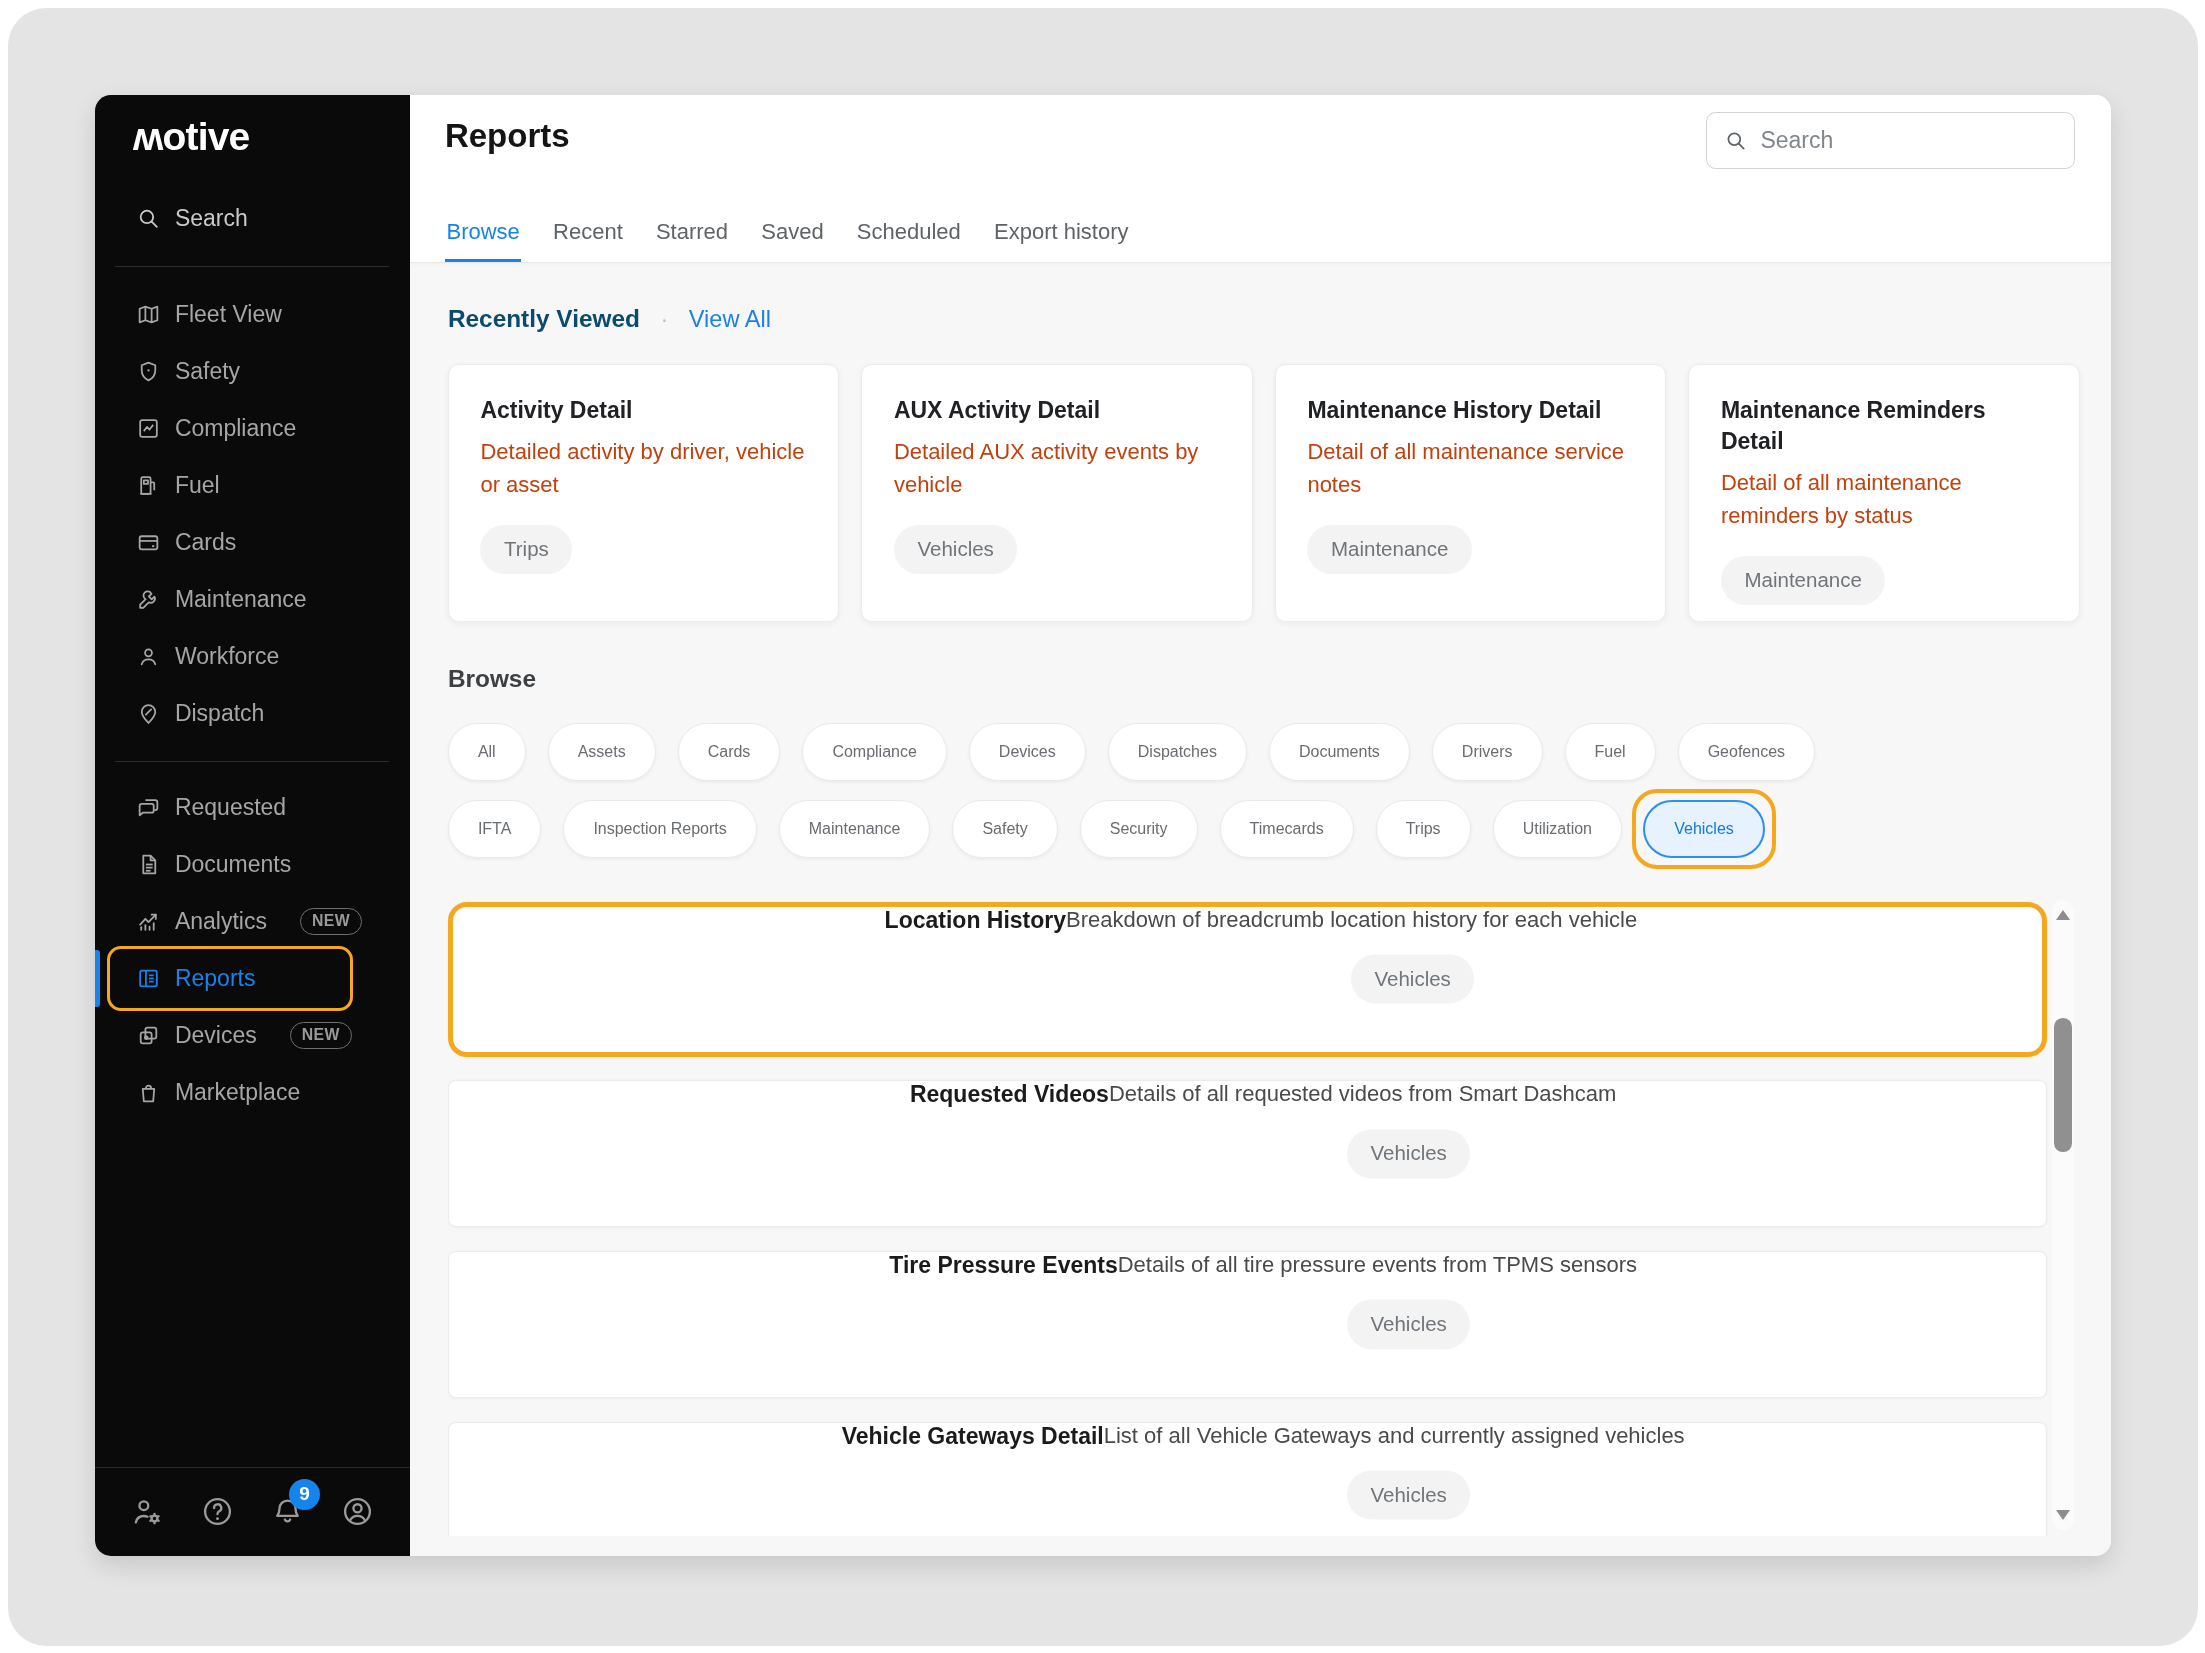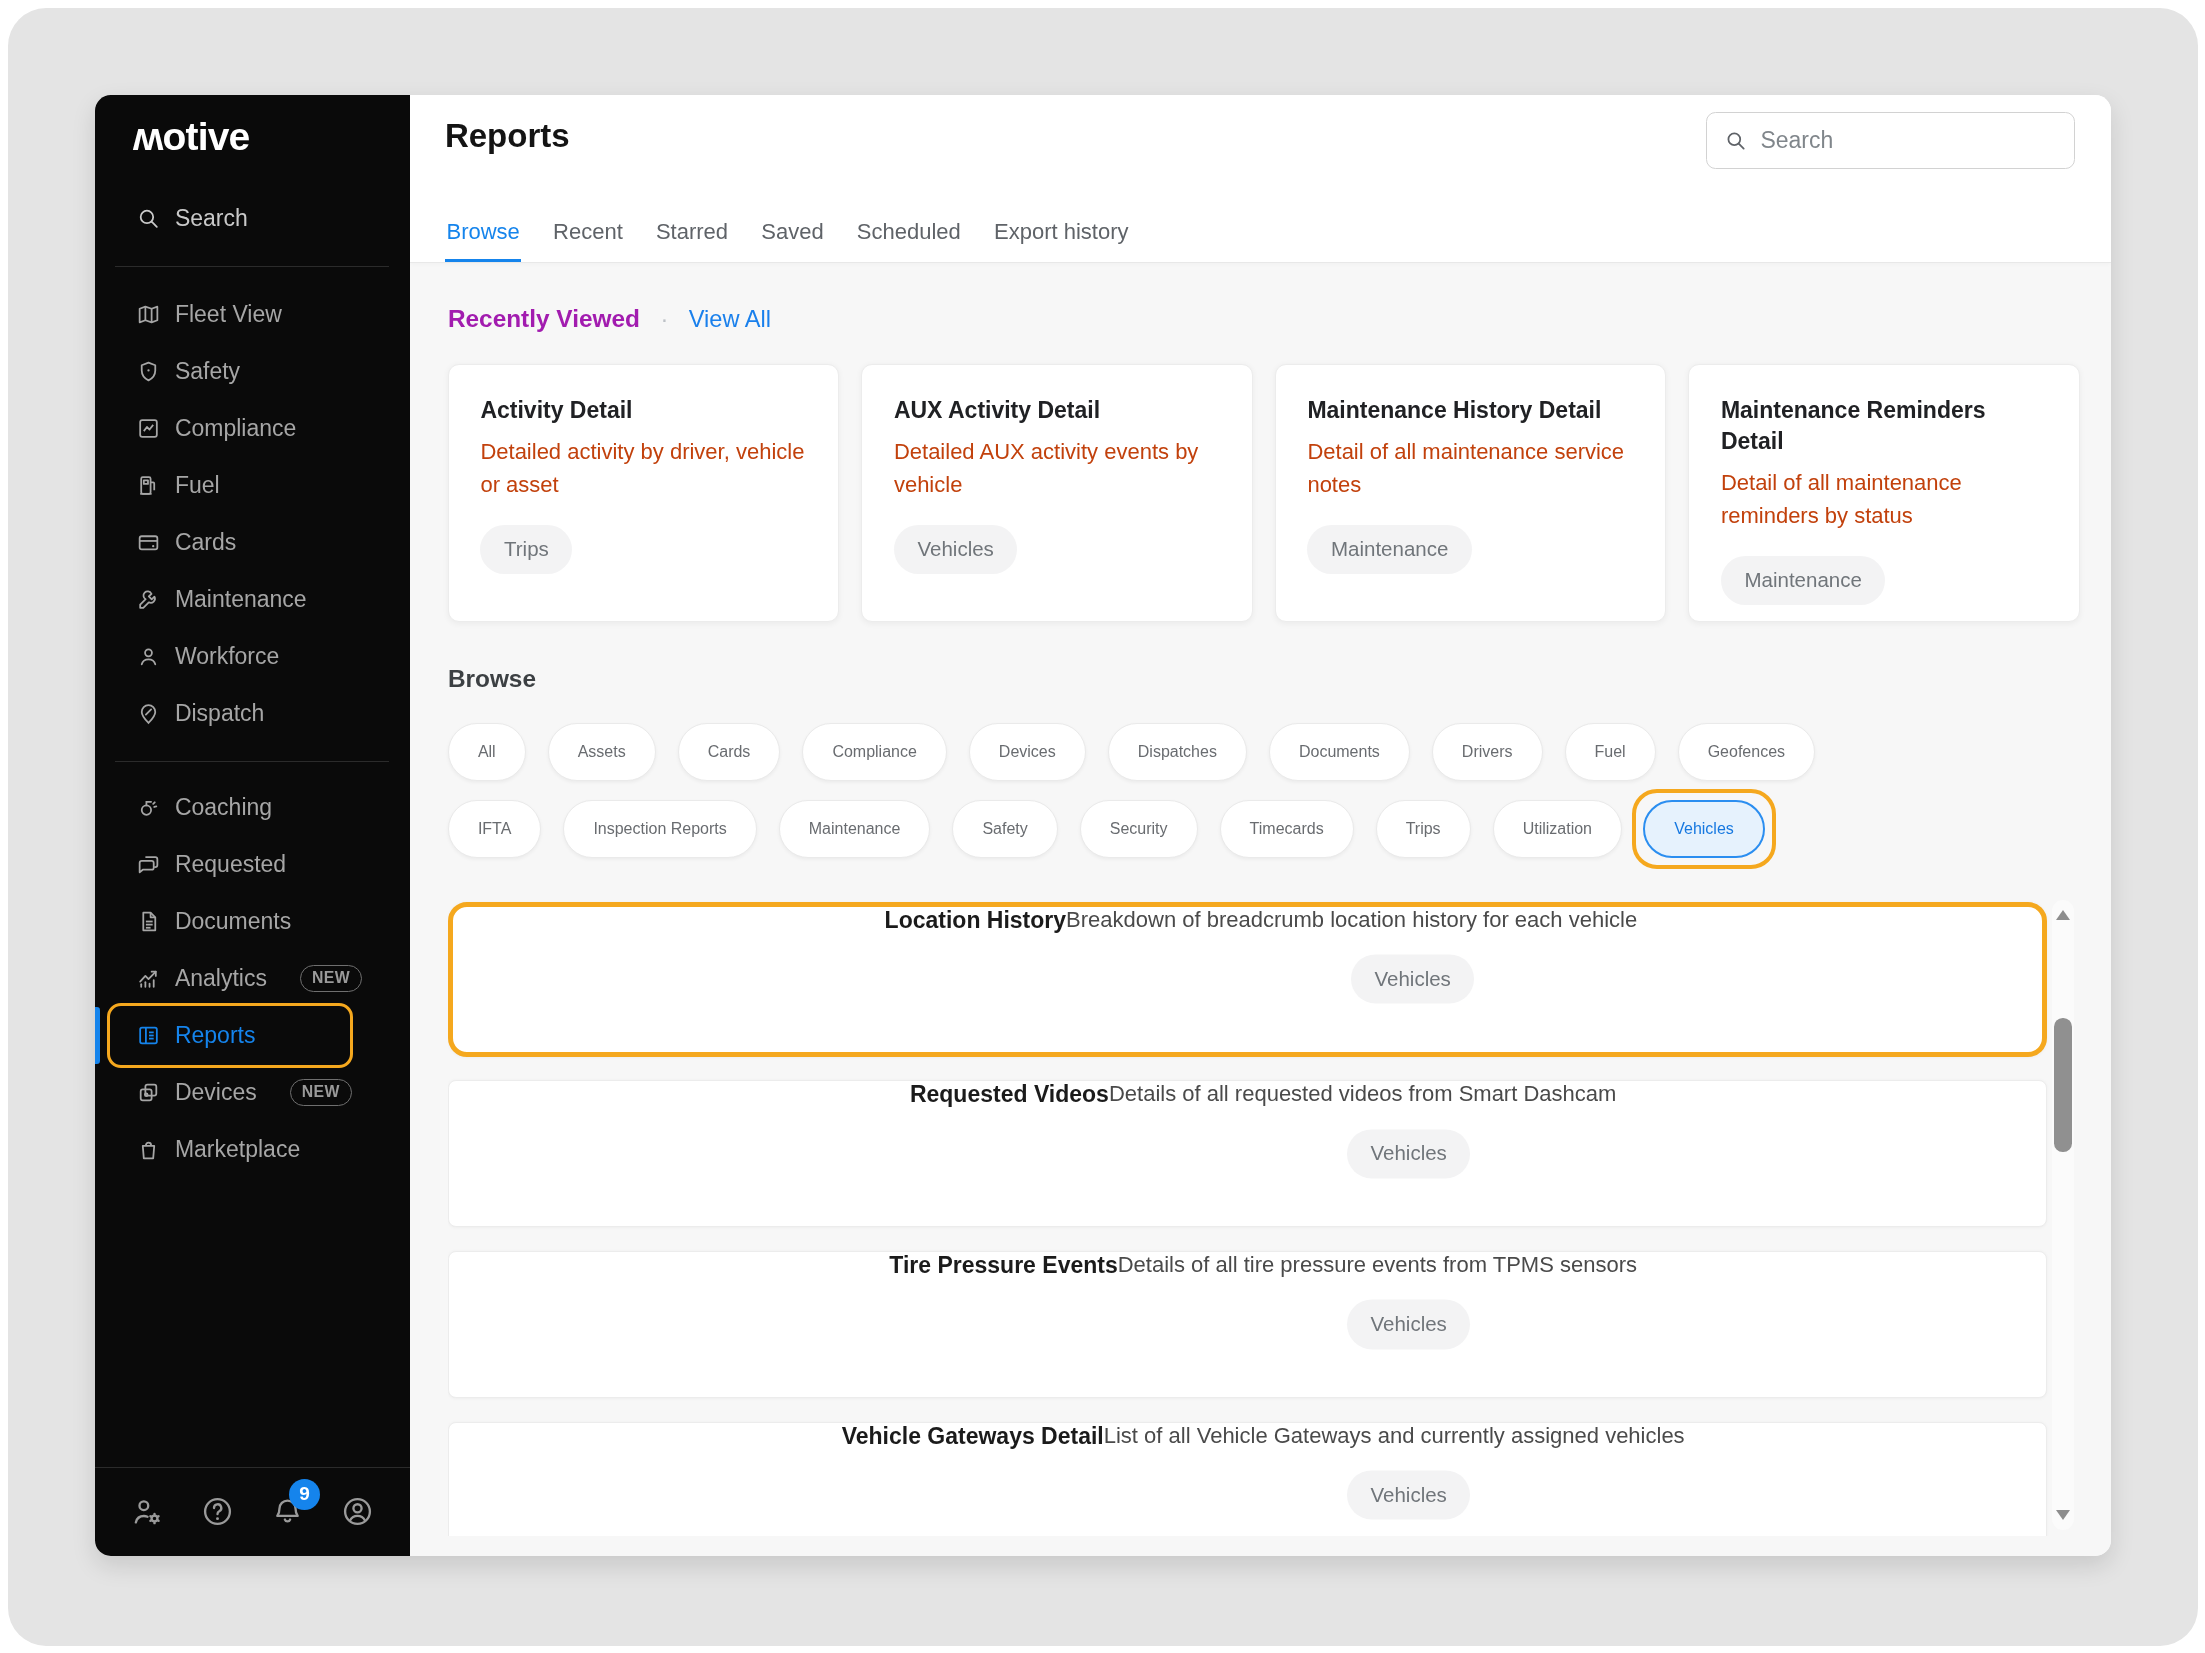--- a/index.html
+++ b/index.html
@@ -35,21 +35,21 @@
   .ptitle { position:absolute; left:35px; top:22px; font-size:33px; font-weight:700; color:#141414; }
   .tabs { position:absolute; left:35px; bottom:0; display:flex; gap:30px; }
   .tab { font-size:22px; color:#5f6368; padding:0 1.6px 17.3px 1.6px; cursor:pointer; }
   .tab.active { color:#1584ec; padding-bottom:13.4px; border-bottom:3.9px solid #1584ec; }
   .hsearch { position:absolute; right:36px; top:17.3px; width:369px; height:57px; background:#fff; border:1.6px solid #d2d2d2; border-radius:9.5px; display:flex; align-items:center; padding:0 17.3px; gap:12.6px; }
   .hsearch .si { color:#5f6368; width:23.6px; height:23.6px; }
   .hsearch input { border:none; outline:none; background:transparent; font-family:inherit; font-size:23px; color:#3c4043; width:100%; }
   .hsearch input::placeholder { color:#80868b; }
 
   .rv-head { position:absolute; left:38px; top:210px; display:flex; align-items:baseline; gap:20.5px; }
-  .rv-title { font-size:24.4px; font-weight:700; color:#a21caf; }
+  .rv-title { font-size:24.4px; font-weight:700; color:#0c4a6e; }
   .rv-dot { font-size:23.6px; color:#bdc1c6; }
   .rv-viewall { font-size:23.6px; color:#1a80ec; cursor:pointer; }
 
   .cards { position:absolute; left:38px; top:269px; width:1632px; display:flex; gap:22px; }
   .card { flex:1; height:258px; background:#fff; border:0.8px solid #ececec; border-radius:11px; box-shadow:0 1.6px 6.3px rgba(0,0,0,.05); padding:30px 31.5px; cursor:pointer; }
   .ctitle { font-size:23px; font-weight:700; color:#202124; line-height:1.35; }
   .cdesc { font-size:22px; color:#c2410c; line-height:1.5; margin-top:9px; }
   .tagpill { display:inline-block; background:#f3f3f4; color:#70757a; font-size:20.5px; padding:12.6px 23.6px; border-radius:787px; white-space:nowrap; }
   .ctag { margin-top:23.6px; }
 
@@ -155,29 +155,20 @@
                 <path d="M12 21 C8 17 5.5 14 5.5 10.5 a6.5 6.5 0 1 1 13 0 C18.5 14 16 17 12 21 Z"></path>
                 <line x1="9.5" y1="13" x2="14.5" y2="8"></line>
               </svg></span>
         <span>Dispatch</span>
       </div>
     </nav>
 
     <div class="sdivider" style="top:666px"></div>
 
     <nav class="snav" style="top:684px">
-      <div class="sitem">
-        <span class="si"><svg viewBox="0 0 24 24" fill="none" stroke="currentColor" stroke-width="1.7" stroke-linecap="round">
-                <circle cx="10" cy="14.5" r="4.5"></circle>
-                <path d="M10 10 V6.5 h4.5"></path>
-                <line x1="16.5" y1="8.5" x2="18" y2="7"></line>
-                <line x1="17.5" y1="11.5" x2="19.5" y2="11"></line>
-              </svg></span>
-        <span>Coaching</span>
-      </div>
       <div class="sitem">
         <span class="si"><svg viewBox="0 0 24 24" fill="none" stroke="currentColor" stroke-width="1.7" stroke-linejoin="round">
                 <path d="M9 5 H18.5 a2 2 0 0 1 2 2 V12.5 a2 2 0 0 1-2 2 H17.5"></path>
                 <path d="M15 8.5 H5.5 a2 2 0 0 0-2 2 V19.5 l3-2.5 H15 a2 2 0 0 0 2-2 V10.5 a2 2 0 0 0-2-2 Z"></path>
               </svg></span>
         <span>Requested</span>
       </div>
       <div class="sitem">
         <span class="si"><svg viewBox="0 0 24 24" fill="none" stroke="currentColor" stroke-width="1.7" stroke-linejoin="round">
                 <path d="M7 3.5 H14 L18.5 8 V20.5 H7 Z"></path>

